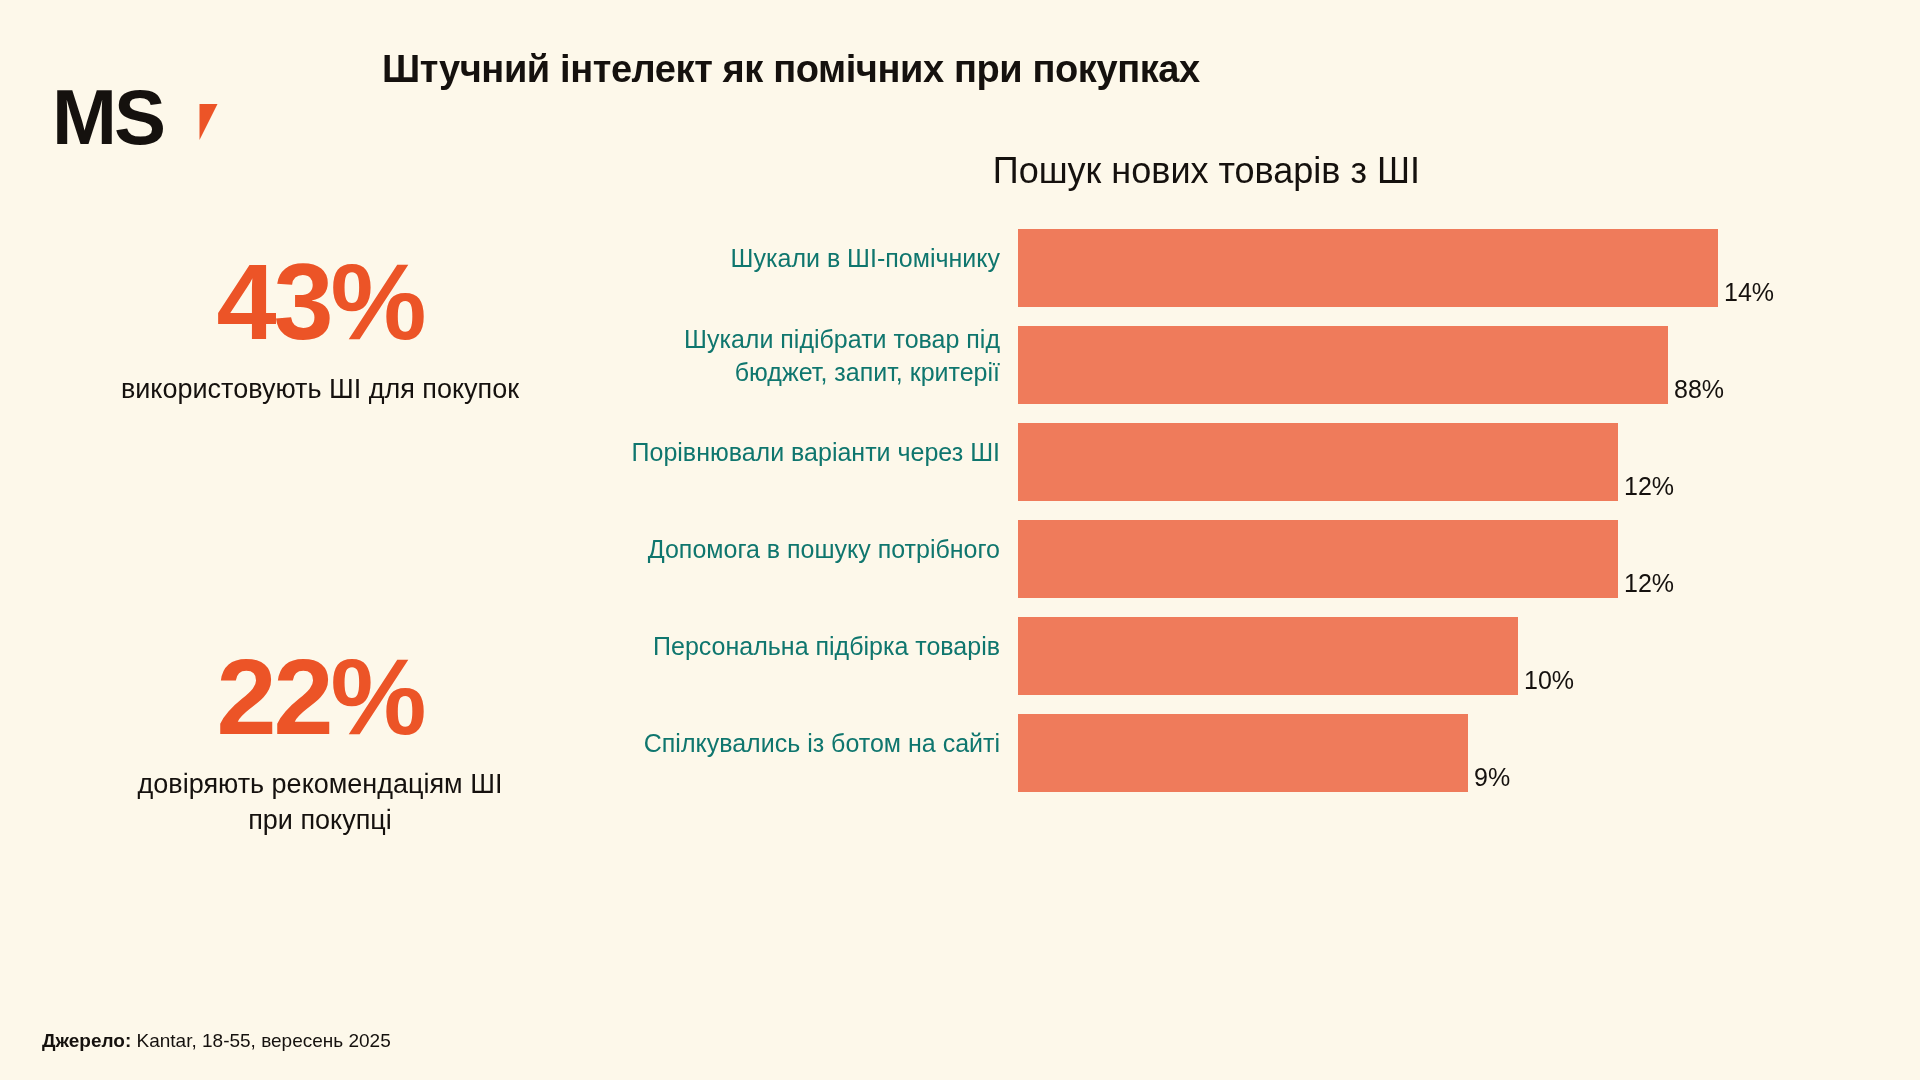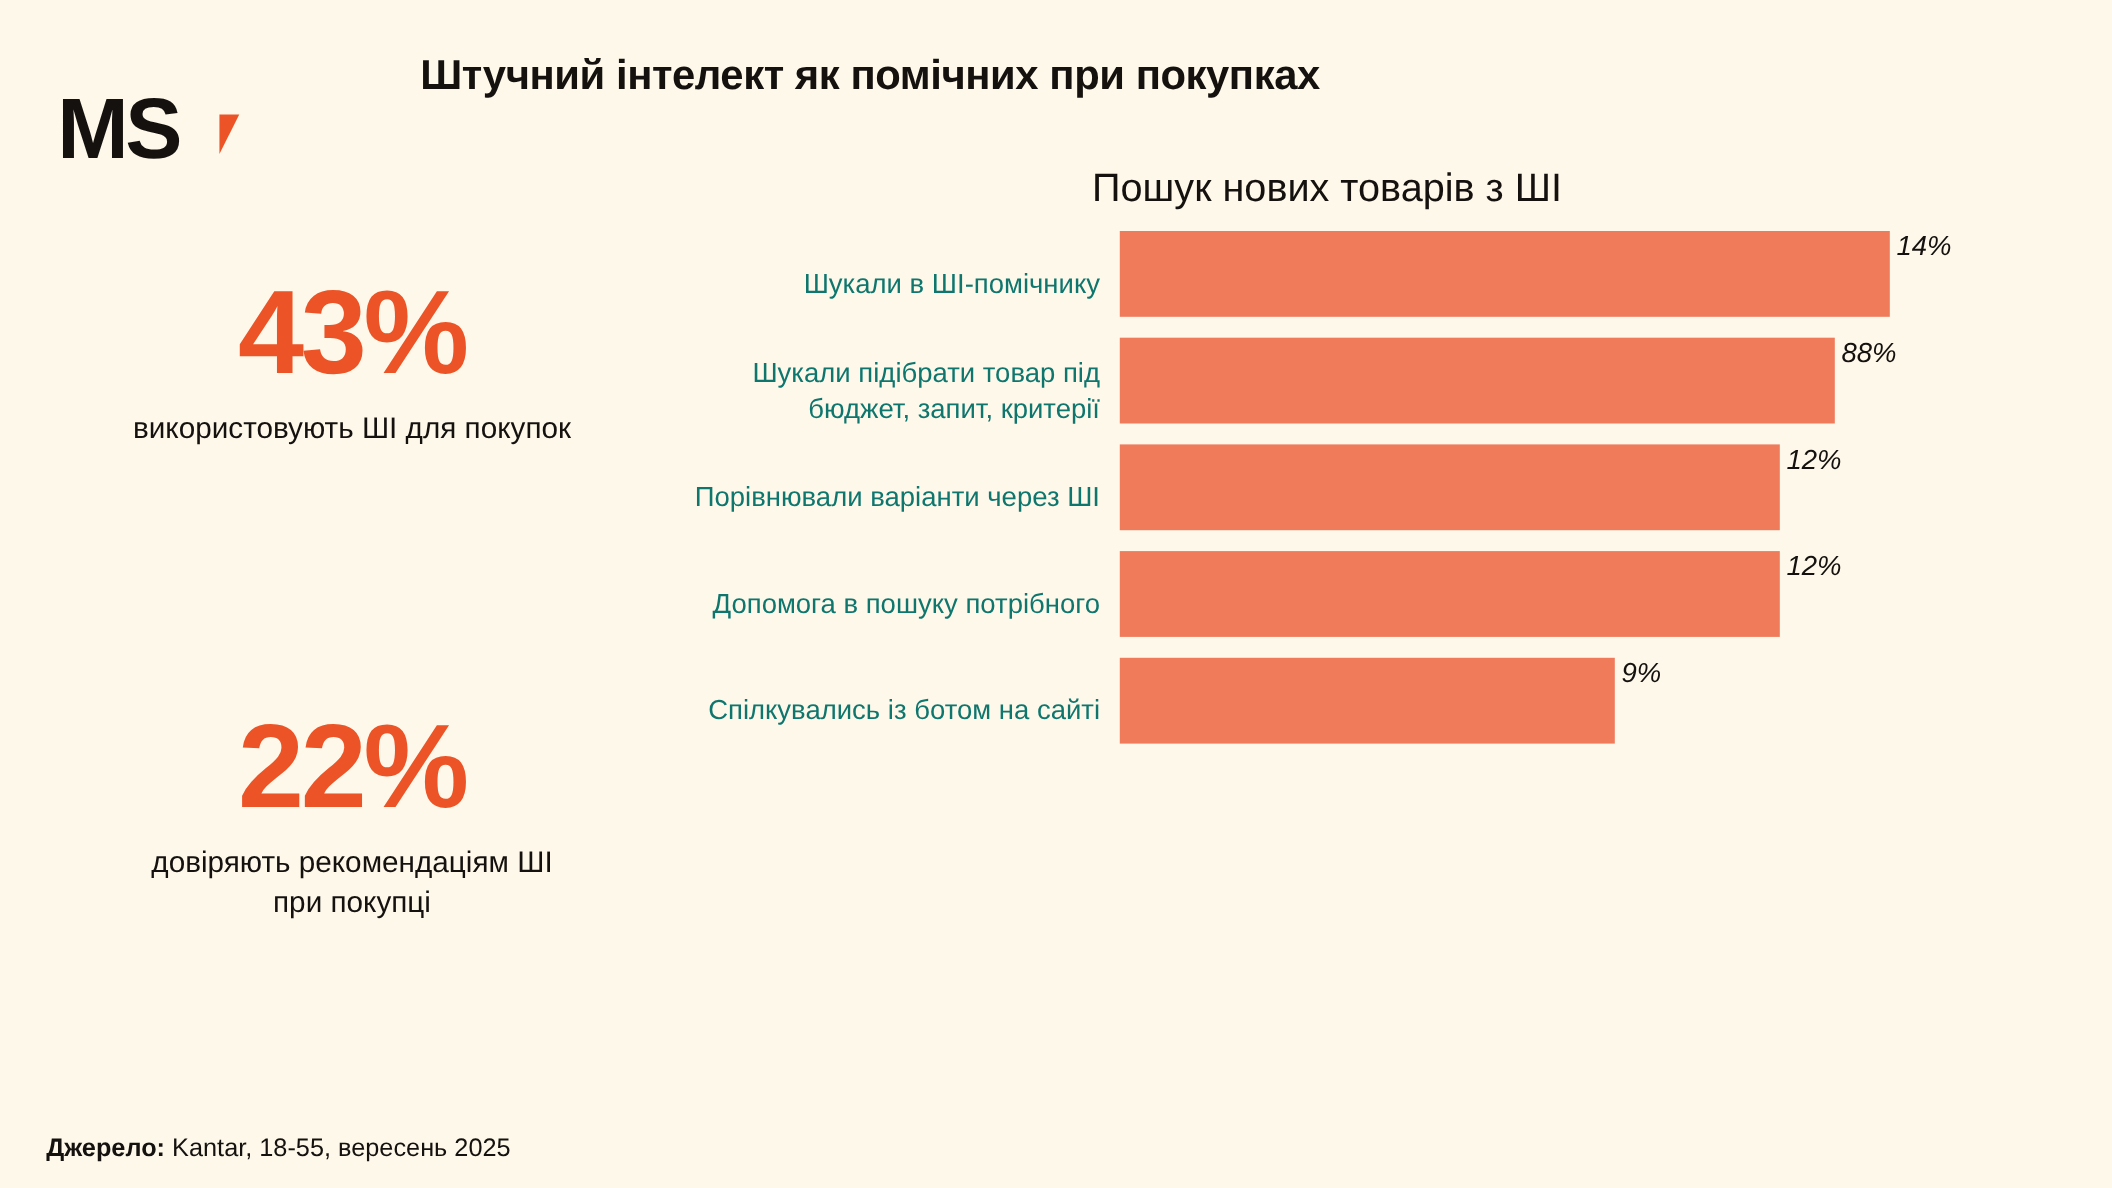--- a/index.html
+++ b/index.html
@@ -129,40 +129,39 @@
     line-height: 1.3;
     color: #0f766e;
     padding-right: 18px;
     flex: none;
   }
   .bar-track {
     flex: 1;
     position: relative;
     height: 97px;
     display: flex;
-    align-items: flex-start;
-    font-style: italic;
+    align-items: flex-end;
   }
   .bar-fill {
     height: 78px;
     background: #EF7B5B;
   }
   .bar-value {
     font-size: 25px;
     color: #15110E;
     margin-left: 6px;
     white-space: nowrap;
   }
 
   
   #footer {
     position: absolute;
     left: 42px;
     top: 1030px;
-    font-size: 23px;
+    font-size: 19px;
     color: #15110E;
   }
   #footer-label {
     font-weight: bold;
   }
   #footer-text { font-weight: 400; }
 </style>
 </head>
 <body>
 
@@ -209,20 +208,27 @@
         </div>
       </div>
       <div class="bar-row">
         <div class="bar-label">Допомога в пошуку потрібного</div>
         <div class="bar-track">
           <div class="bar-fill" style="width: 600px; background: rgb(239, 123, 91);"></div>
           <div class="bar-value">12%</div>
         </div>
       </div>
       <div class="bar-row">
+        <div class="bar-label">Персональна підбірка товарів</div>
+        <div class="bar-track">
+          <div class="bar-fill" style="width: 500px; background: rgb(239, 123, 91);"></div>
+          <div class="bar-value">10%</div>
+        </div>
+      </div>
+      <div class="bar-row">
         <div class="bar-label">Спілкувались із ботом на сайті</div>
         <div class="bar-track">
           <div class="bar-fill" style="width: 450px; background: rgb(239, 123, 91);"></div>
           <div class="bar-value">9%</div>
         </div>
       </div>
     </div>
 </div>
 
 <div id="footer">

